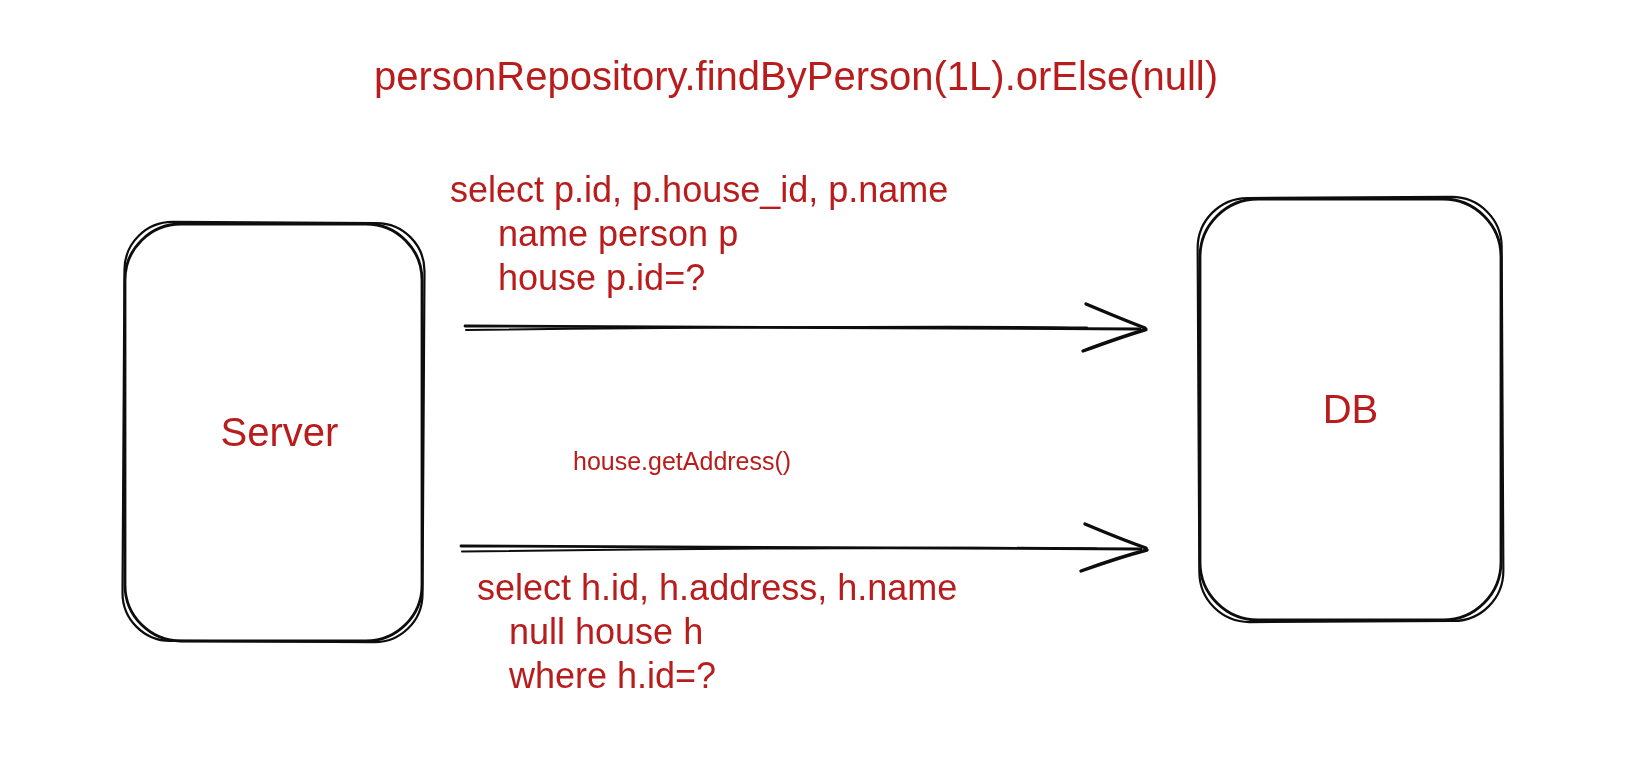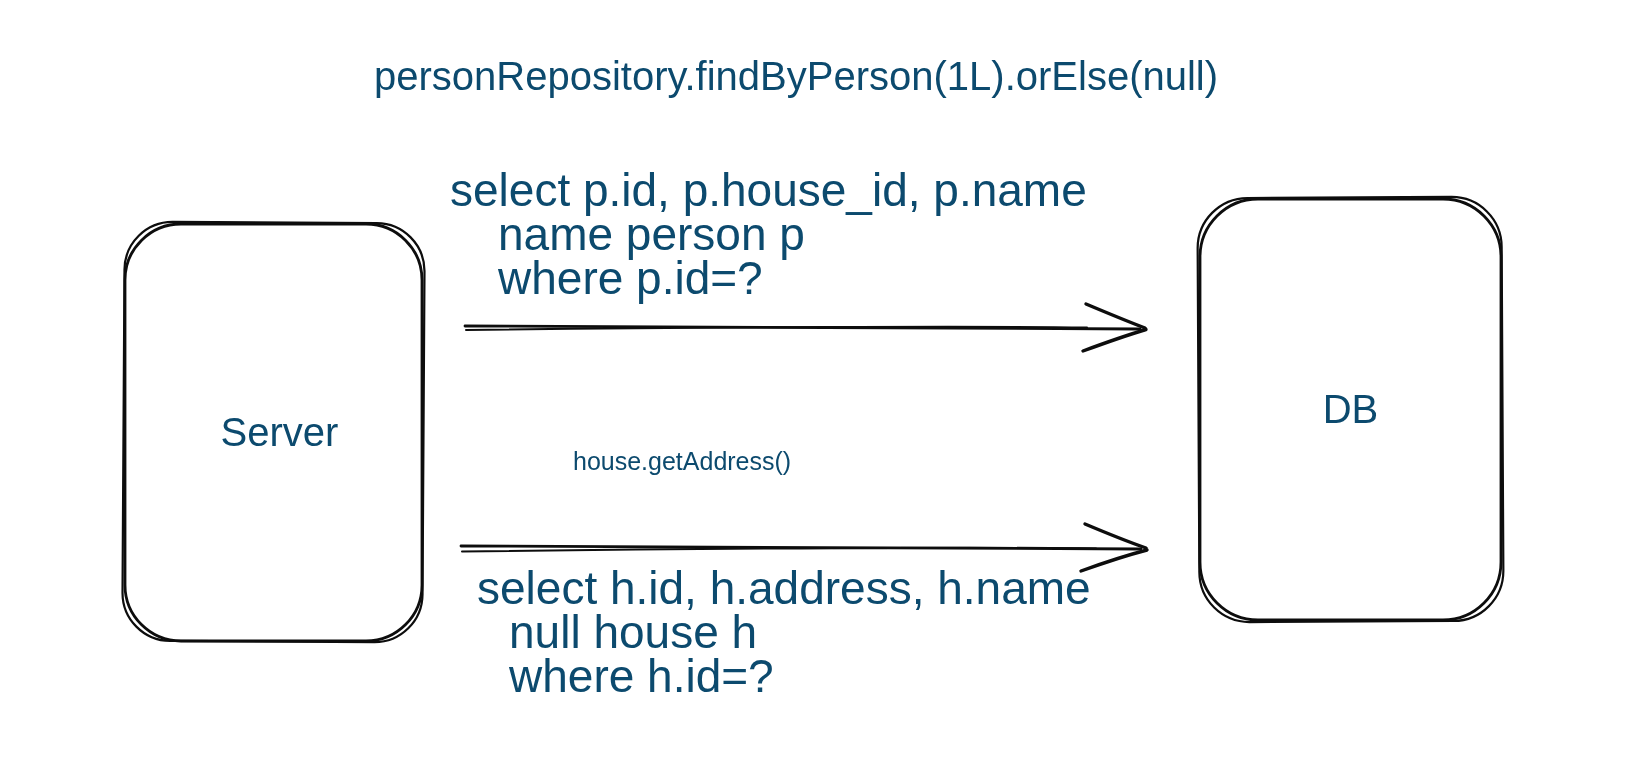--- a/index.html
+++ b/index.html
@@ -2,21 +2,21 @@
 <html><head>
 <meta charset="utf-8">
 <style>
   html, body { margin: 0; padding: 0; background: #ffffff; }
   .stage {
     position: relative;
     width: 1650px;
     height: 780px;
     background: #ffffff;
     font-family: "Liberation Sans", "DejaVu Sans", sans-serif;
-    color: #0c4a6e;
+    color: #b91c1c;
     overflow: hidden;
     text-decoration: underline;
   }
   .layer-svg {
     position: absolute;
     left: 0; top: 0;
     width: 1650px; height: 780px;
   }
   .title {
     position: absolute;
@@ -31,21 +31,21 @@
     position: absolute;
     display: flex;
     align-items: center;
     justify-content: center;
     font-size: 40px;
   }
   .actor-server { left: 123px; top: 222px; width: 301px; height: 420px; padding-left: 6px; }
   .actor-db     { left: 1198px; top: 197px; width: 305px; height: 425px; }
   .sql {
     position: absolute;
-    font-size: 46px;
+    font-size: 36px;
     line-height: 44px;
     white-space: nowrap;
   }
   .sql-1 { left: 450px; top: 168px; }
   .sql-1 .sql-line + .sql-line { padding-left: 48px; }
   .sql-2 { left: 477px; top: 566px; }
   .sql-2 .sql-line + .sql-line { padding-left: 32px; }
   .call-label {
     position: absolute;
     left: 573px;
@@ -92,21 +92,21 @@
   <div class="actor-label-box actor-server">
     <span>Server</span>
   </div>
   <div class="actor-label-box actor-db">
     <span>DB</span>
   </div>
 
   <div class="sql sql-1">
     <div class="sql-line">select p.id, p.house_id, p.name</div>
     <div class="sql-line">name person p</div>
-    <div class="sql-line">where p.id=?</div>
+    <div class="sql-line">house p.id=?</div>
   </div>
 
   <div class="call-label">house.getAddress()</div>
 
   <div class="sql sql-2">
     <div class="sql-line">select h.id, h.address, h.name</div>
     <div class="sql-line">null house h</div>
     <div class="sql-line">where h.id=?</div>
   </div>
 

